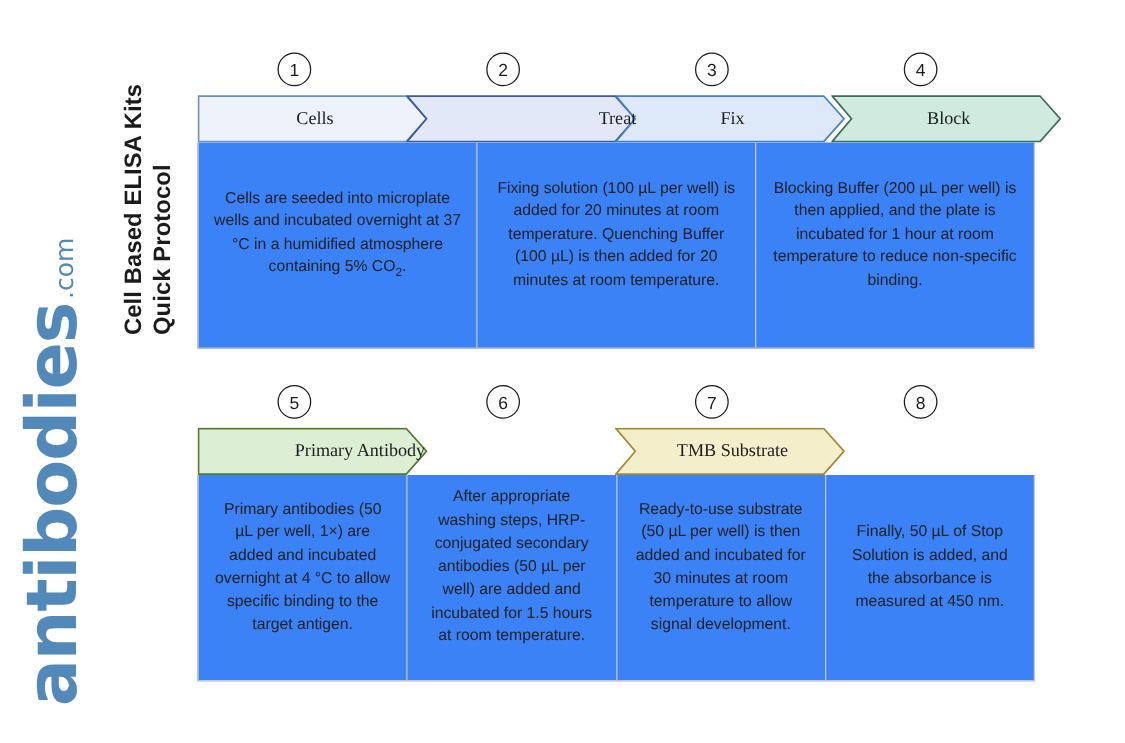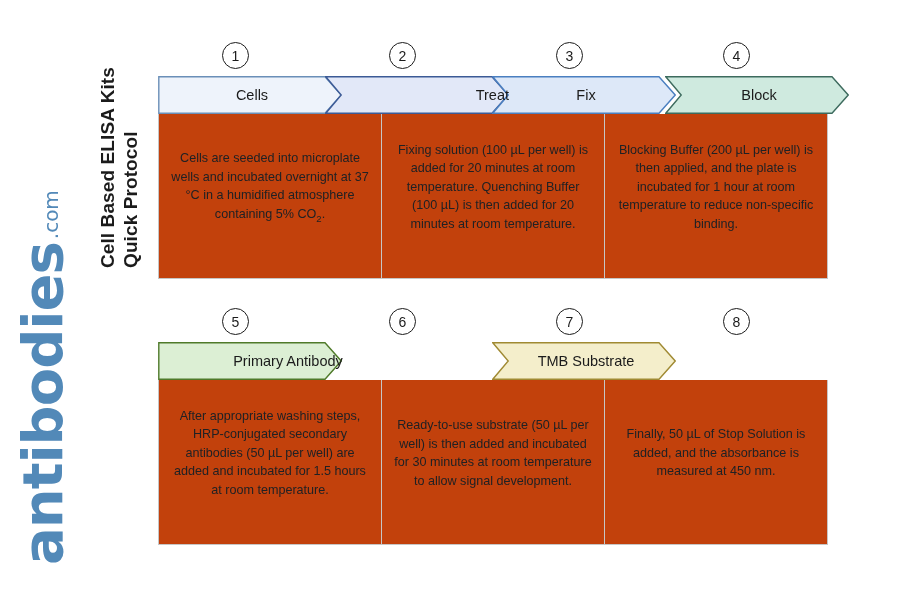--- a/index.html
+++ b/index.html
@@ -99,20 +99,21 @@
     width: 682px;
     height: 38px;
   }
   .chev {
     position: absolute;
     top: 0;
     height: 38px;
     display: flex;
     align-items: center;
     justify-content: center;
+    font-family: Liberation Serif, serif;
   }
   .chev svg {
     position: absolute;
     left: 0;
     top: 0;
     display: block;
   }
   .chev-label {
     position: relative;
     z-index: 2;
@@ -123,21 +124,21 @@
   }
 
   
   .body-band {
     position: relative;
     width: 670px;
     height: 165px;
     border: 1px solid #c6c6c6;
     border-top: none;
     box-sizing: border-box;
-    background: #c2410c;
+    background: #3b82f6;
     display: flex;
   }
   .body-cell {
     flex: 1 1 0;
     border-right: 1px solid #c6c6c6;
     box-sizing: border-box;
     display: flex;
     align-items: center;
     justify-content: center;
     padding: 4px 12px 22px 12px;
@@ -223,20 +224,23 @@
       </div>
       <div class="chev" style="left: 334px; width: 184px;">
         <svg width="184" height="38">
           <path d="M0.8,0.8 L167,0.8 L183.2,19 L167,37.2 L0.8,37.2 L16.2,19 Z" fill="#f4eecb" stroke="#a08a33" stroke-width="1.4" stroke-linejoin="miter"></path>
         </svg>
         <span class="chev-label">TMB Substrate</span>
       </div>
     </div>
     <div class="body-band">
       <div class="body-cell">
+        <div class="body-text">Primary antibodies (50 µL per well, 1×) are added and incubated overnight at 4 °C to allow specific binding to the target antigen.</div>
+      </div>
+      <div class="body-cell">
         <div class="body-text">After appropriate washing steps, HRP-conjugated secondary antibodies (50 µL per well) are added and incubated for 1.5 hours at room temperature.</div>
       </div>
       <div class="body-cell">
         <div class="body-text">Ready-to-use substrate (50 µL per well) is then added and incubated for 30 minutes at room temperature to allow signal development.</div>
       </div>
       <div class="body-cell">
         <div class="body-text">Finally, 50 µL of Stop Solution is added, and the absorbance is measured at 450 nm.</div>
       </div>
     </div>
   </div>

